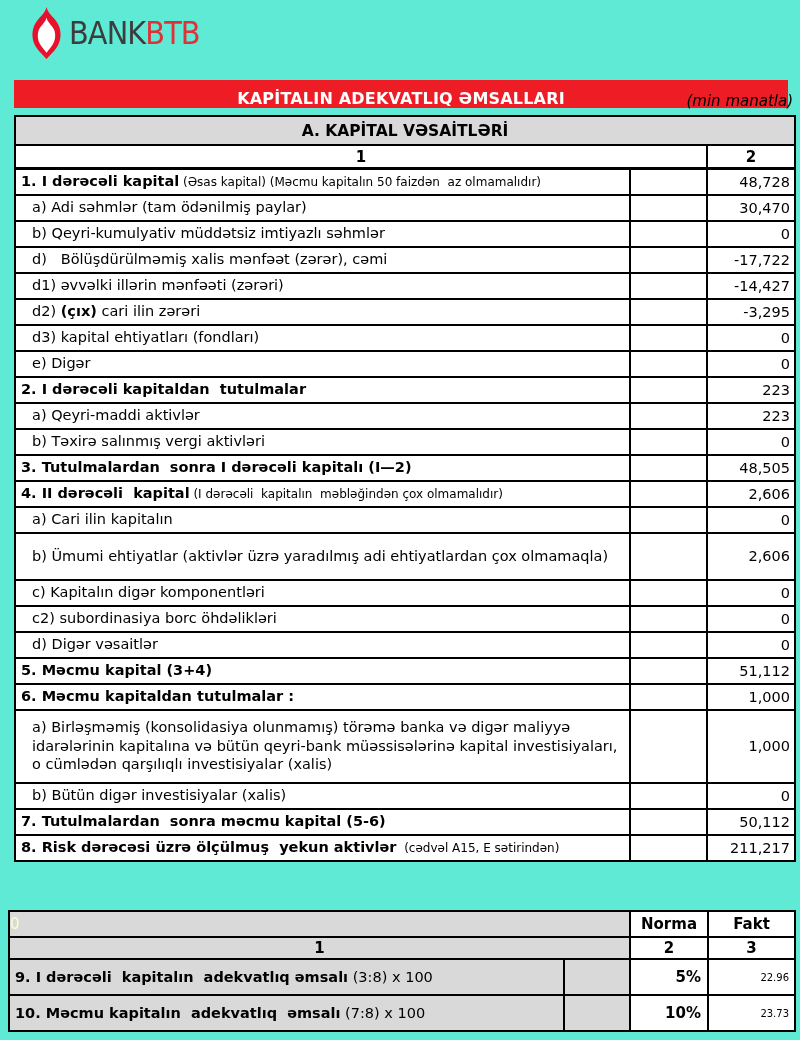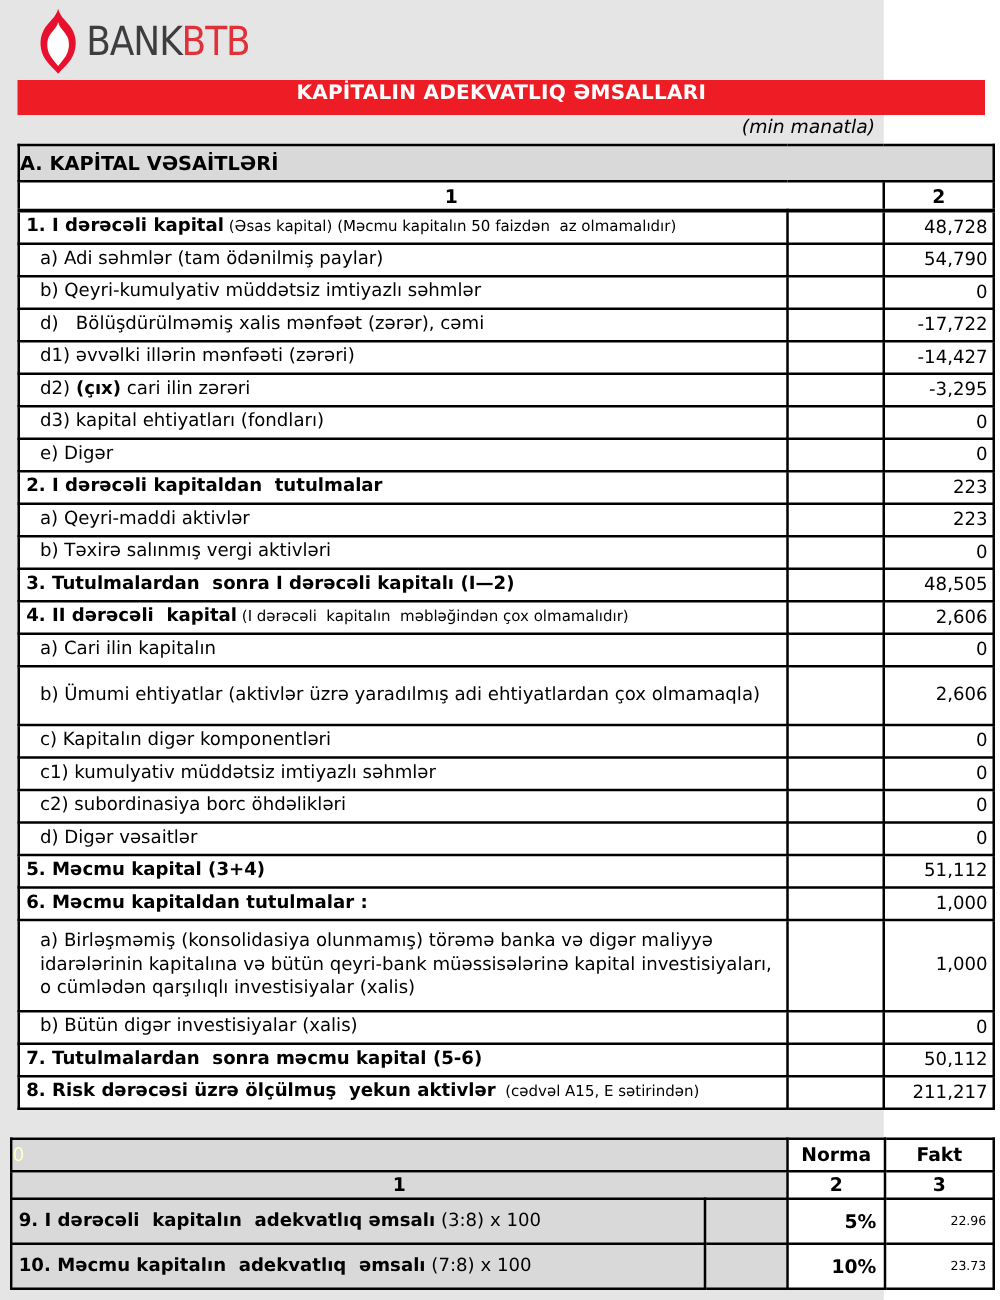--- a/index.html
+++ b/index.html
@@ -1,37 +1,37 @@
 <!DOCTYPE html>
 <html><head>
 <meta charset="utf-8">
 <style>
   html,body{margin:0;padding:0;background:#fff;}
   body{width:800px;height:1040px;font-family:"DejaVu Sans",sans-serif;color:#000;position:relative;overflow:hidden;}
-  .page{position:relative;width:707px;height:1040px;background:#e5e5e5;}
+  .page{position:relative;width:800px;height:1040px;background:#5eead4;}
 
   
   .logo-row{position:absolute;left:31px;top:6px;height:54px;display:flex;align-items:center;}
   .flame{width:31px;height:52px;display:block;}
   .logo-text{margin-left:7px;font-size:32px;letter-spacing:-1px;color:#3d3d3f;line-height:52px;transform:scaleX(.9);transform-origin:left center;white-space:nowrap;}
   .logo-text .red{color:#e03138;}
 
   
-  .banner{position:absolute;left:14px;top:64px;width:774px;height:28px;background:#ee1c25;color:#fff;
-          display:flex;align-items:flex-start;justify-content:center;font-weight:bold;font-size:16px;letter-spacing:.2px;}
+  .banner{position:absolute;left:14px;top:80px;width:774px;height:28px;background:#ee1c25;color:#fff;
+          display:flex;align-items:flex-end;justify-content:center;font-weight:bold;font-size:16px;letter-spacing:.2px;}
 
   .unit-note{position:absolute;top:92px;right:7px;font-style:italic;font-size:15px;}
 
   
   table{border-collapse:collapse;table-layout:fixed;position:absolute;background:#fff;}
   td,th{border:2px solid #000;overflow:hidden;}
   .t1{left:14px;top:115px;width:780px;}
   .t2{left:8px;top:910px;width:786px;}
 
-  .t1 .title-row th{background:#d9d9d9;font-size:15.5px;font-weight:bold;text-align:left;height:25px;padding:1px 0;}
+  .t1 .title-row th{background:#d9d9d9;font-size:15.5px;font-weight:bold;text-align:center;height:25px;padding:1px 0;}
   .t1 .colnum th{font-size:15px;font-weight:bold;text-align:center;height:21px;padding:0;border-bottom-width:3px;}
 
   .t1 tbody tr{height:26px;}
   .lbl{padding:2px 4px 2px 5px;font-size:14.5px;line-height:1.28;vertical-align:middle;white-space:pre-wrap;}
   .lbl.ind{padding-left:16px;margin-top:20px;}
   .b{font-weight:bold;}
   .sm{font-size:12px;}
   .spc{background:#fff;}
   .val{text-align:right;padding:2px 4px;font-size:14.5px;vertical-align:middle;white-space:nowrap;}
 
@@ -83,21 +83,21 @@
     </thead>
     <tbody id="t1body">
         <tr>
           <td class="lbl"><span class="b ">1. I dərəcəli kapital</span><span class="sm"> (Əsas kapital) (Məcmu kapitalın 50 faizdən  az olmamalıdır)</span></td>
           <td class="spc"></td>
           <td class="val">48,728</td>
         </tr>
         <tr>
           <td class="lbl ind"><span>a) Adi səhmlər (tam ödənilmiş paylar)</span></td>
           <td class="spc"></td>
-          <td class="val">54,790</td>
+          <td class="val">30,470</td>
         </tr>
         <tr>
           <td class="lbl ind"><span>b) Qeyri-kumulyativ müddətsiz imtiyazlı səhmlər</span></td>
           <td class="spc"></td>
           <td class="val">0</td>
         </tr>
         <tr>
           <td class="lbl ind"><span>d)   Bölüşdürülməmiş xalis mənfəət (zərər), cəmi</span></td>
           <td class="spc"></td>
           <td class="val">-17,722</td>
@@ -152,25 +152,20 @@
           <td class="spc"></td>
           <td class="val">0</td>
         </tr>
         <tr style="height: 47px;">
           <td class="lbl ind"><span>b) Ümumi ehtiyatlar (aktivlər üzrə yaradılmış adi ehtiyatlardan çox olmamaqla)</span></td>
           <td class="spc"></td>
           <td class="val">2,606</td>
         </tr>
         <tr>
           <td class="lbl ind"><span>c) Kapitalın digər komponentləri</span></td>
-          <td class="spc"></td>
-          <td class="val">0</td>
-        </tr>
-        <tr>
-          <td class="lbl ind"><span>c1) kumulyativ müddətsiz imtiyazlı səhmlər</span></td>
           <td class="spc"></td>
           <td class="val">0</td>
         </tr>
         <tr>
           <td class="lbl ind"><span>c2) subordinasiya borc öhdəlikləri</span></td>
           <td class="spc"></td>
           <td class="val">0</td>
         </tr>
         <tr>
           <td class="lbl ind"><span>d) Digər vəsaitlər</span></td>

